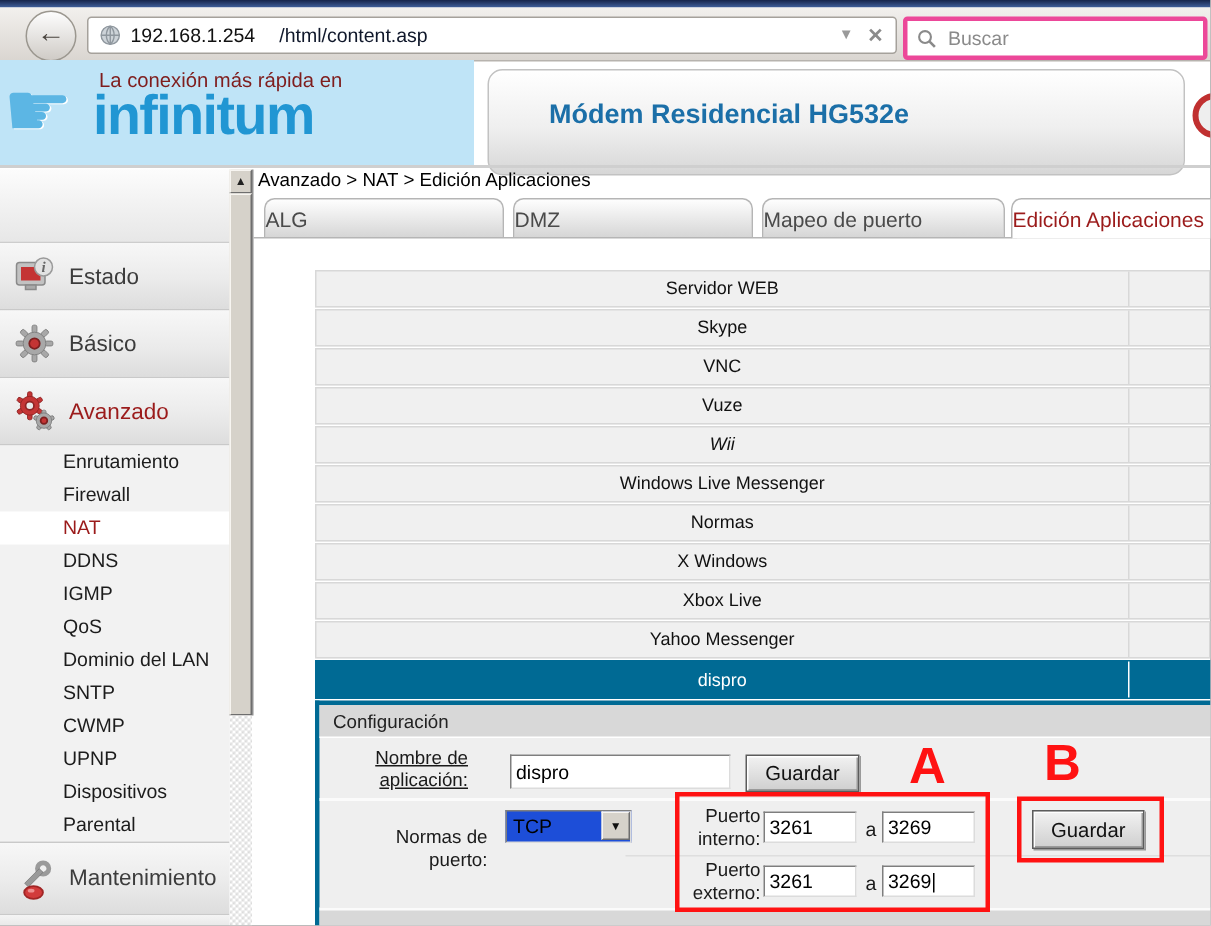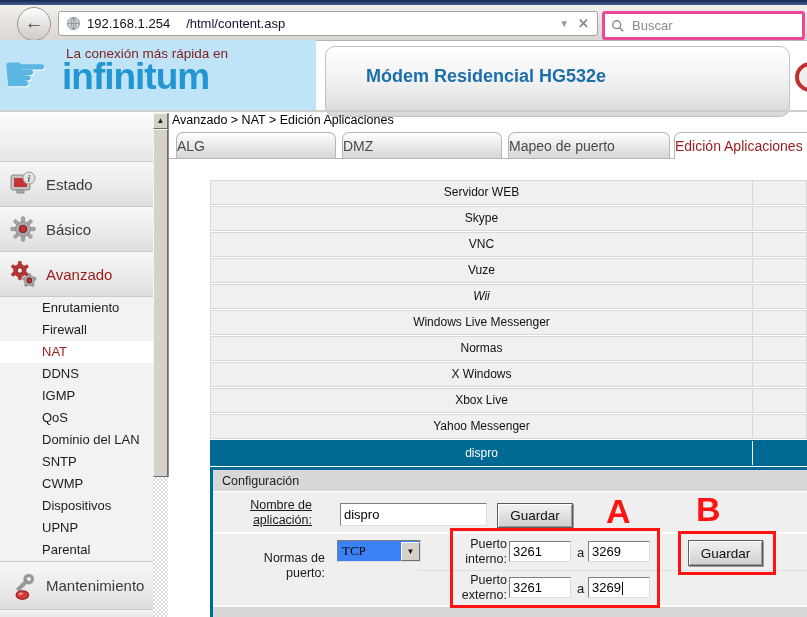--- a/index.html
+++ b/index.html
@@ -88,22 +88,22 @@
              font-size:12.5px;color:#222;line-height:22px;padding-left:9px;box-sizing:border-box;}
   .cfg-sep1{left:213px;top:532px;width:594px;height:2px;background:#fbfbfb;}
   .cfg-sep2{left:417px;top:570px;width:390px;height:1px;background:#dedede;}
   .cfg-bottomband{left:213px;top:605px;width:594px;height:12px;background:#d8d8d8;border-top:2px solid #fbfbfb;}
   .cfg-label{font-size:12.5px;color:#1a1a1a;text-align:right;line-height:15px;}
   .input98{background:#fff;border:1px solid #7e7e7e;border-bottom-color:#dcdcdc;border-right-color:#dcdcdc;
            font-size:13px;color:#000;font-family:"Liberation Sans",sans-serif;padding:2px 3px;box-sizing:border-box;}
   .btn98{background:linear-gradient(#f2f2f2,#cfcfcf);border:1px solid #5c5c5c;
          box-shadow:inset 1px 1px 0 #fff,inset -1px -1px 0 #9a9a9a,1px 1px 0 #9a9a9a;
          font-size:13.5px;color:#111;font-family:"Liberation Sans",sans-serif;cursor:pointer;}
-  .select98{background:#3b82f6;border:1px solid #7e7e7e;border-bottom-color:#dcdcdc;border-right-color:#dcdcdc;
-            display:flex;align-items:flex-end;box-sizing:border-box;cursor:pointer;font-family:Liberation Serif, serif;}
+  .select98{background:#1d4ed8;border:1px solid #7e7e7e;border-bottom-color:#dcdcdc;border-right-color:#dcdcdc;
+            display:flex;align-items:flex-start;box-sizing:border-box;cursor:pointer;}
   .select98 .sel-text{flex:1;font-size:13px;color:#000;padding:2px 4px;}
   .select98 .sel-btn{width:17px;background:#d6d2ca;border:1px solid;border-color:#f7f5f1 #6e6e6e #6e6e6e #f7f5f1;
             font-size:8px;color:#111;text-align:center;line-height:17px;flex:none;}
   .caret{display:inline-block;width:1px;height:13px;background:#000;vertical-align:middle;margin-left:1px;}
   .rangesep{font-size:13px;color:#1a1a1a;}
   .annot-box{border:3px solid #ff1212;z-index:5;}
   .annot-letter{font-size:34px;font-weight:bold;color:#ff1212;z-index:5;}
 
   .icon-svg{display:block;}
 </style>
@@ -211,22 +211,22 @@
   <div class="abs submenu">
     <div class="subitem">Enrutamiento</div>
     <div class="subitem">Firewall</div>
     <div class="subitem active">NAT</div>
     <div class="subitem">DDNS</div>
     <div class="subitem">IGMP</div>
     <div class="subitem">QoS</div>
     <div class="subitem">Dominio del LAN</div>
     <div class="subitem">SNTP</div>
     <div class="subitem">CWMP</div>
+    <div class="subitem">UPNP</div>
     <div class="subitem">Dispositivos</div>
-    <div class="subitem">UPNP</div>
     <div class="subitem">Parental</div>
   </div>
 
   <div class="abs mainitem" style="top:561px;height:49px;border-top:1px solid #c9c9c9;text-align:right;">
     <span class="mi-icon">
       <svg class="icon-svg" width="30" height="30" viewBox="0 0 24 24" style="margin:auto;">
         <g transform="rotate(45 12 11)">
           <circle cx="12" cy="4.5" r="3" fill="none" stroke="#9a9a9a" stroke-width="2.6"></circle>
           <rect x="10.6" y="6" width="2.8" height="11" fill="#9a9a9a" stroke="#777" stroke-width="0.4"></rect>
         </g>

